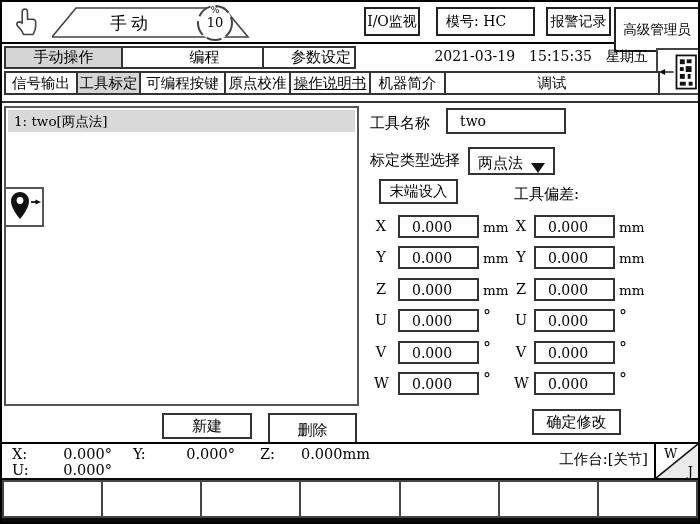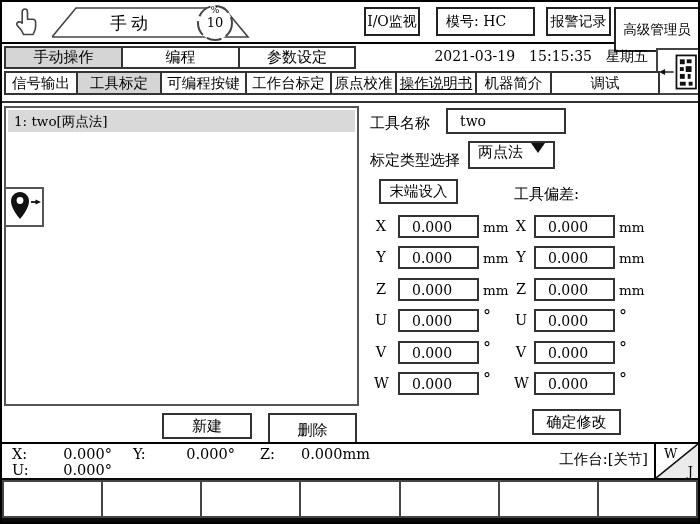--- a/index.html
+++ b/index.html
@@ -17,21 +17,21 @@
   .tbtn{
     border:2px solid #222;background:#fff;font-size:14px;
     display:flex;align-items:center;justify-content:center;
     font-family:inherit;box-sizing:border-box;cursor:pointer;padding:0;
   }
   .btn-io{left:362px;top:5px;width:56px;height:29px;}
   .btn-model{left:434px;top:5px;width:99px;height:29px;justify-content:flex-start;padding-left:8px;}
   .btn-alarm{left:544px;top:5px;width:65px;height:29px;}
   .btn-admin{left:612px;top:5px;width:86px;height:45px;font-size:13.5px;}
   
-  .navtabs{left:2px;top:44px;width:352px;height:23px;border:2px solid #333;box-sizing:border-box;display:flex;}
+  .navtabs{left:2px;top:44px;width:352px;height:23px;border:2px solid #333;box-sizing:border-box;display:flex;gap:24px;}
   .navtab{width:117px;display:flex;align-items:center;justify-content:center;font-size:15px;border-right:2px solid #333;box-sizing:border-box;cursor:pointer;background:#fff;}
   .navtab:last-child{border-right:none;flex:1;}
   .navtab.active{background:#d5d5d5;}
   .datetime{left:380px;top:46px;width:266px;text-align:right;font-size:14px;white-space:nowrap;}
   .datetime span{margin-left:14px;}
   
   .cornerbox{left:654px;top:46px;width:44px;height:47px;border:2px solid #444;box-sizing:border-box;background:#fff;display:flex;align-items:center;cursor:pointer;}
   
   .subtabs{left:2px;top:69px;width:656px;height:24px;border:2px solid #333;box-sizing:border-box;display:flex;}
   .subtab{display:flex;align-items:center;justify-content:center;font-size:14.5px;border-right:2px solid #333;box-sizing:border-box;cursor:pointer;white-space:nowrap;background:#fff;}
@@ -45,21 +45,21 @@
   .actbtn{border:2px solid #333;background:#fff;font-size:15px;font-family:inherit;display:flex;align-items:center;justify-content:center;box-sizing:border-box;cursor:pointer;}
   .btn-new{left:160px;top:411px;width:90px;height:26px;}
   .btn-del{left:266px;top:411px;width:89px;height:34px;}
   
   .flabel{font-size:15px;white-space:nowrap;}
   .lab-name{left:368px;top:112px;}
   .lab-calib{left:368px;top:149px;}
   .lab-offset{left:512px;top:183px;}
   .inp{border:2px solid #333;box-sizing:border-box;font-family:inherit;font-size:14px;padding:0 0 0 12px;background:#fff;}
   .inp-name{left:444px;top:106px;width:120px;height:26px;}
-  .dropdown{left:466px;top:139px;width:87px;height:28px;border:2px solid #333;box-sizing:border-box;display:flex;align-items:flex-start;cursor:pointer;background:#fff;}
+  .dropdown{left:466px;top:145px;width:87px;height:28px;border:2px solid #333;box-sizing:border-box;display:flex;align-items:flex-end;cursor:pointer;background:#fff;}
   .dropdown .val{font-size:15px;margin-left:8px;flex:1;}
   .dd-arrow{width:0;height:0;border-left:7px solid transparent;border-right:7px solid transparent;border-top:10px solid #111;margin-right:8px;}
   .btn-endset{left:377px;top:177px;width:79px;height:25px;font-size:14.5px;}
   .axname{font-size:14.5px;width:14px;text-align:center;}
   .axinp{width:81px;height:23px;}
   .unit{font-size:13.5px;}
   .unit.deg{font-size:16px;line-height:10px;}
   .btn-confirm{left:530px;top:407px;width:89px;height:26px;font-size:15px;}
   
   .statusbar{left:0;top:440px;width:696px;height:36px;border-top:2px solid #000;background:#fff;}
@@ -125,23 +125,22 @@
       <rect x="11" y="13" width="6" height="6" fill="#111"></rect>
       <rect x="5" y="21" width="5" height="5" fill="#111"></rect>
       <rect x="13" y="21" width="3" height="5" fill="#111"></rect>
       <rect x="5" y="29" width="6" height="4" fill="#111"></rect>
       <rect x="14" y="29" width="4" height="4" fill="#111"></rect>
     </svg>
   </div>
 
   <div class="abs subtabs">
     <div class="subtab" style="width:72px;">信号输出</div>
-    <div class="subtab active" style="width:84px;">工具标定</div>
+    <div class="subtab active" style="width:63px;">工具标定</div>
     <div class="subtab" style="width:85px;">可编程按键</div>
-    <div class="subtab" style="width:85px;">工作台标定</div>
     <div class="subtab" style="width:65px;">原点校准</div>
     <div class="subtab" style="width:80px;text-decoration:underline;">操作说明书</div>
     <div class="subtab" style="width:75px;">机器简介</div>
     <div class="subtab" style="width:59px;">调试</div>
   </div>
 
   <div class="abs hline"></div>
 
   <div class="abs listpanel">
     <div class="listitem">1: two[两点法]</div>

